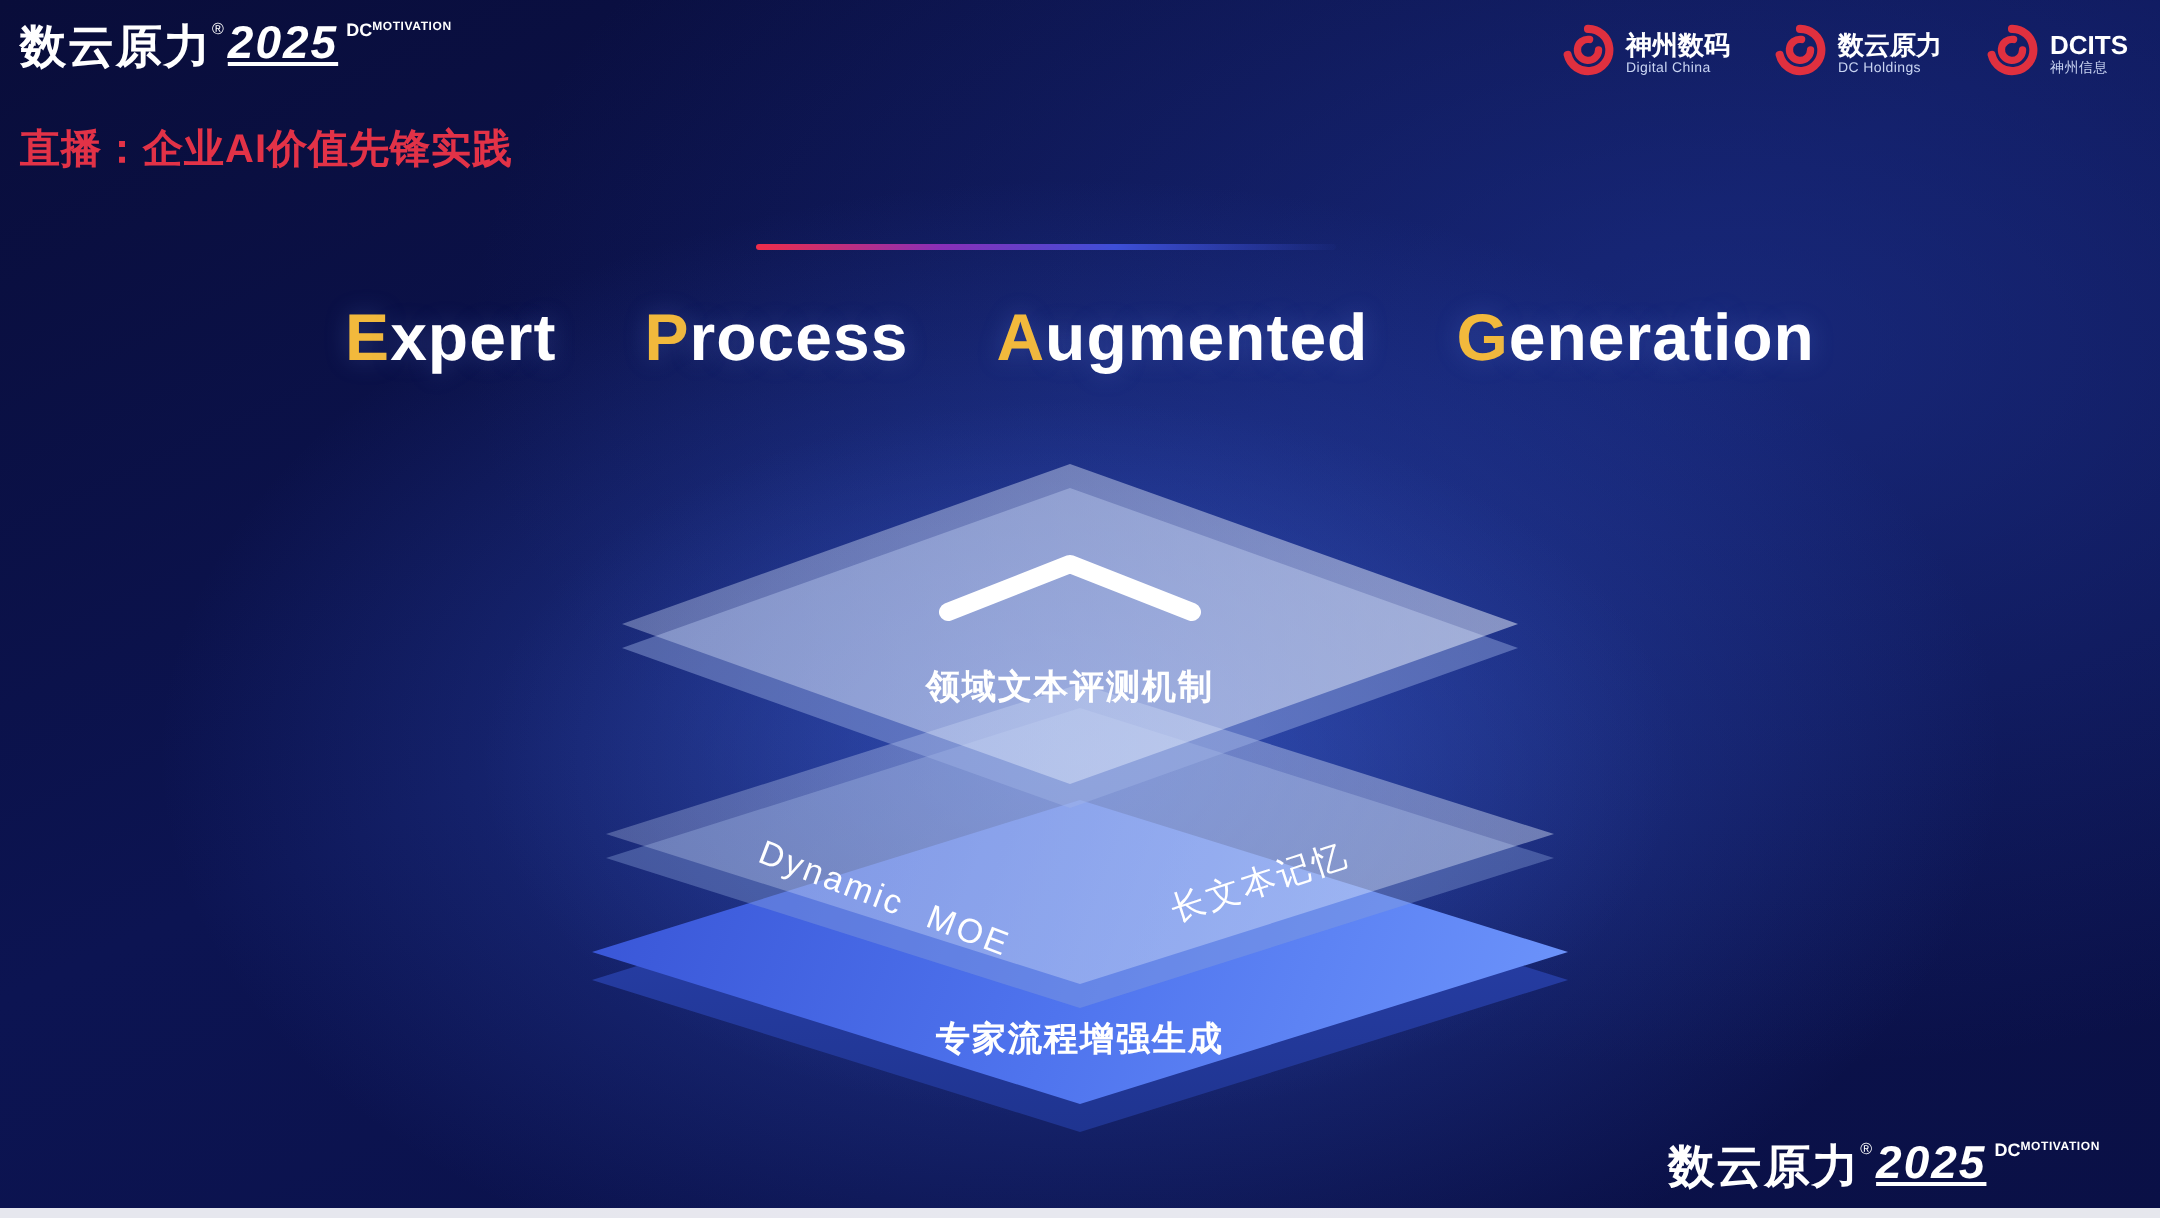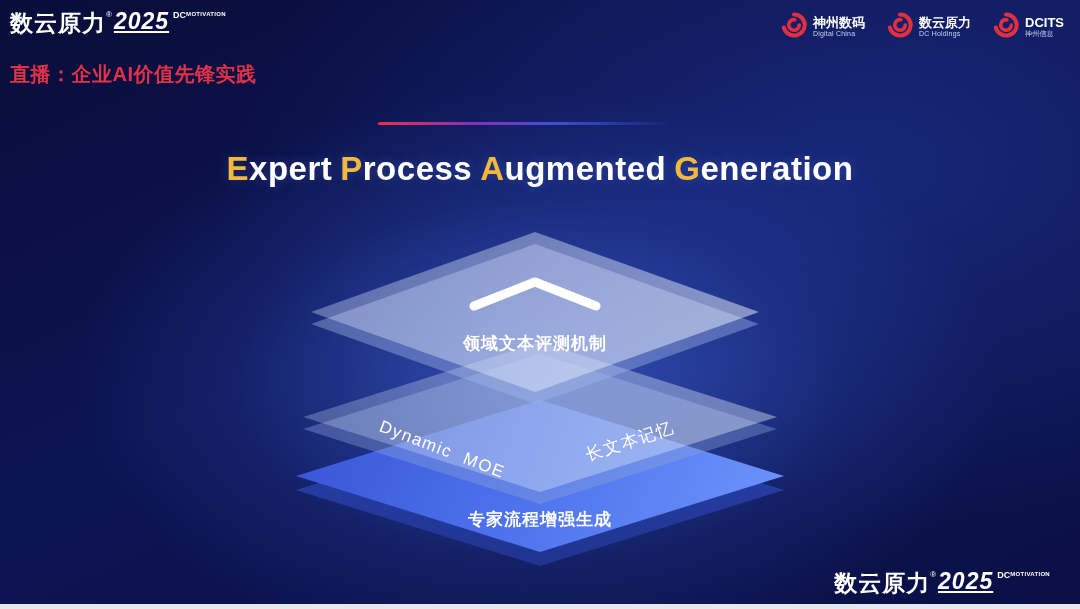--- a/index.html
+++ b/index.html
@@ -46,21 +46,21 @@
   .divider {
     position:absolute; top:122px; left:378px; width:290px; height:3px; border-radius:2px;
     background:linear-gradient(90deg,#ef2d49 0%, #8a2fb8 32%, #3d4fd8 62%, rgba(40,70,190,0.05) 100%);
   }
   
   .main-title {
     position:absolute; top:150px; left:0; width:100%; text-align:center;
     font-size:33px; font-weight:600; color:#fff; letter-spacing:0.5px;
     text-shadow:0 0 12px rgba(120,150,255,0.25);
   }
-  .main-title .word { margin:0 4px;text-align:center; }
+  .main-title .word { margin:0 22px;text-align:center; }
   .accent { color:#f2b93c; }
   
   .layer-face, .layer-side {
     position:absolute;
     clip-path:polygon(50% 0, 100% 50%, 50% 100%, 0 50%);
   }
   .l3s { left:296px; top:414px; width:488px; height:152px; background:linear-gradient(180deg,#2a42ae,#1f3490); }
   .l3f { left:296px; top:400px; width:488px; height:152px; background:linear-gradient(110deg,#3a57d8 5%,#4f74ee 50%,#6b92fa 95%); }
   .l2s { left:303px; top:354px; width:474px; height:150px; background:rgba(140,162,218,0.38); }
   .l2f { left:303px; top:342px; width:474px; height:150px; background:linear-gradient(110deg,rgba(200,214,246,0.28),rgba(230,239,255,0.42)); }

